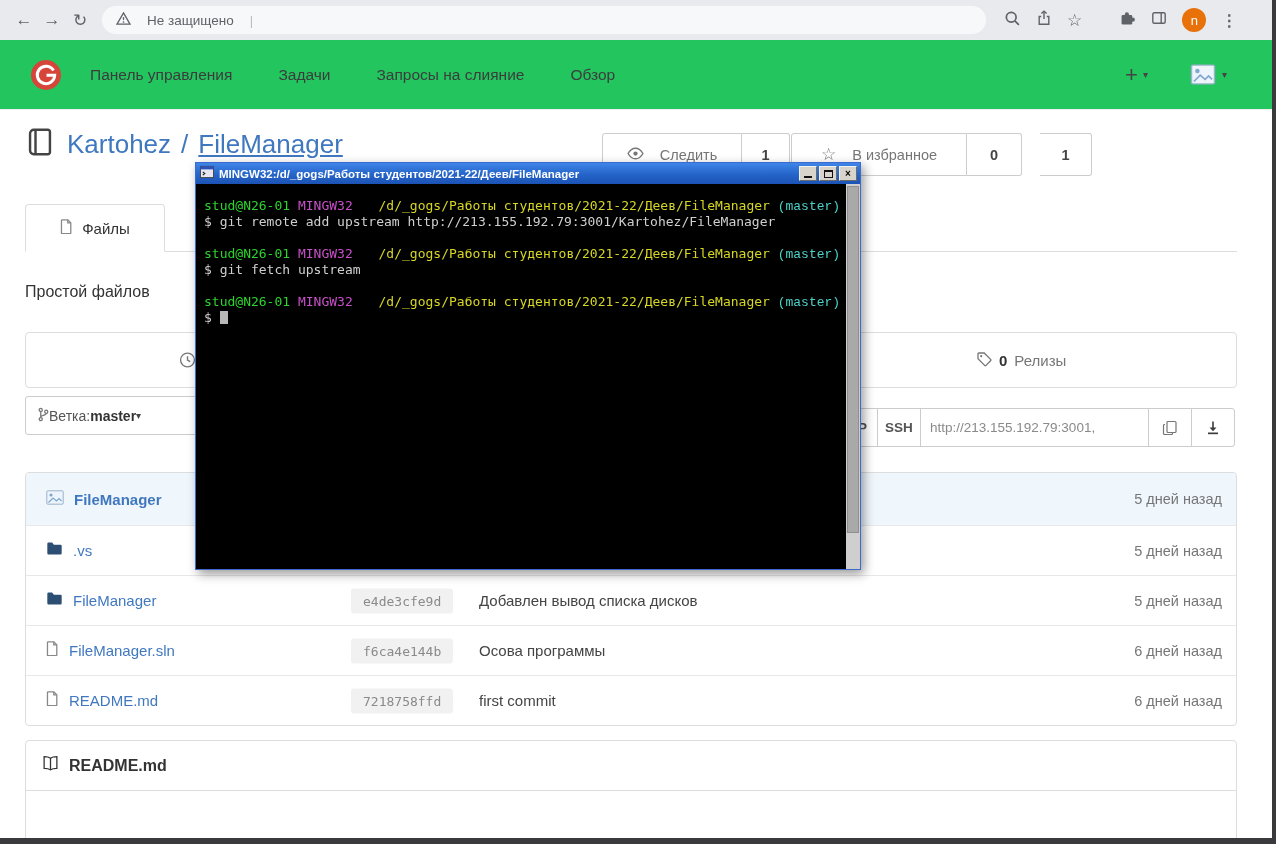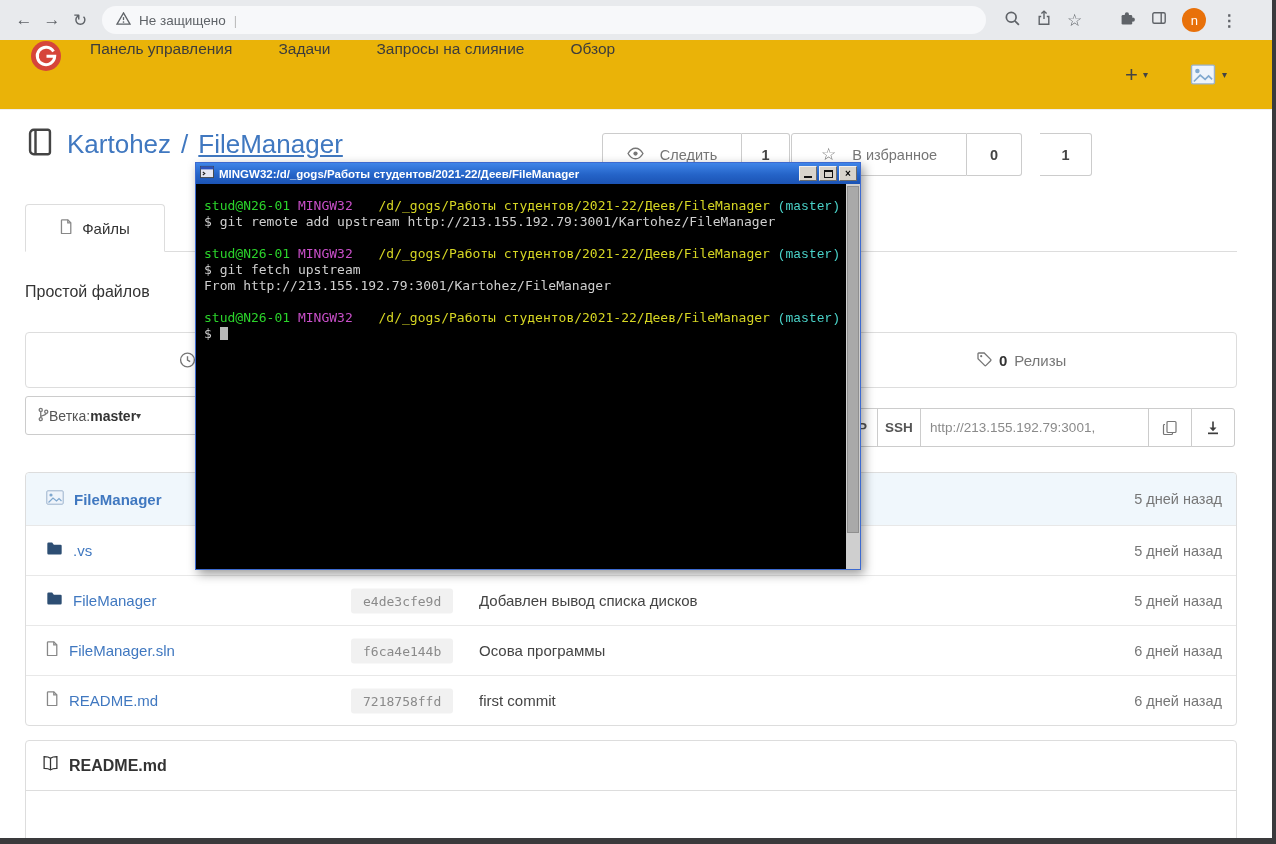--- a/index.html
+++ b/index.html
@@ -5,33 +5,33 @@
   * { margin:0; padding:0; box-sizing:border-box; }
   html,body { width:1276px; height:844px; }
   body { font-family:"Liberation Sans", sans-serif; background:#3a3a3c; }
 
   .screen { position:relative; width:1276px; height:844px; background:#3a3a3c; overflow:hidden; }
   .browser { position:absolute; left:0; top:0; width:1272px; height:838px; background:#fff; }
 
   
   .toolbar { position:absolute; top:0; left:0; right:0; height:40px; background:#e8eaed; display:flex; align-items:center; padding:0 10px; }
   .nav-ic { width:28px; height:28px; display:flex; align-items:center; justify-content:center; font-size:17px; color:#5f6368; border-radius:50%; flex:none; }
-  .omnibox { height:28px; width:884px; background:#f7f8fa; border-radius:14px; display:flex; align-items:center; padding:0 14px; gap:8px; margin:0 8px; flex:none; }
+  .omnibox { height:28px; width:884px; background:#f7f8fa; border-radius:14px; display:flex; align-items:center; padding:0 14px; gap:16px; margin:0 8px; flex:none; }
   .omni-sec { color:#5f6368; font-size:13.5px; }
   .omni-sep { color:#bdbdbd; font-size:13px; }
   .omni-url { color:#202124; font-size:14px; white-space:nowrap; }
   .tool-icons { display:flex; align-items:center; gap:15px; margin-left:10px; }
   .gap-lg { margin-left:22px; }
   .profile-avatar { width:24px; height:24px; border-radius:50%; background:#e8710a; color:#fff; font-size:13px; display:flex; align-items:center; justify-content:center; flex:none; }
   .dots { font-size:16px; font-weight:bold; color:#5f6368; }
 
   
   .page { position:absolute; top:40px; left:0; width:1272px; height:798px; background:#fff; overflow:hidden; }
 
-  .navbar { position:absolute; top:0; left:0; right:0; height:70px; background:#eab308; border-bottom:1px solid #efefef; display:flex; padding:0 45px 0 30px; }
+  .navbar { position:absolute; top:0; left:0; right:0; height:70px; background:#22c55e; border-bottom:1px solid #efefef; display:flex; align-items:center; padding:0 45px 0 30px; }
   .logo { width:32px; height:32px; margin-right:28px; flex:none; }
   .nav-menu { display:flex; gap:46px; font-size:15.5px; color:#3c3c3c; }
   .nav-right { margin-left:auto; display:flex; align-items:center; gap:42px; }
   .plus-btn { display:flex; align-items:center; gap:5px; font-size:22px; color:#444; }
   .user-btn { display:flex; align-items:center; gap:6px; }
   .caret { font-size:10px; color:#444; }
 
   .repo-head { position:absolute; top:87px; left:25px; display:flex; align-items:center; gap:12px; }
   .repo-title { font-size:26px; font-weight:400; color:var(--link,#4078c0); display:flex; align-items:center; gap:10px; white-space:nowrap; }
   .repo-title .rname { text-decoration:underline; }
@@ -339,21 +339,20 @@
           </span>
         <span class="wbtn">×</span>
       </span>
     </div>
     <div class="term-body">
       <div class="tline"><span class="tg">stud@N26-01</span> <span class="tm">MINGW32</span> <span class="ty">/d/_gogs/Работы студентов/2021-22/Деев/FileManager</span> <span class="tc">(master)</span></div>
       <div class="tline">$ git remote add upstream http://213.155.192.79:3001/Kartohez/FileManager</div>
       <div class="tline"></div>
       <div class="tline"><span class="tg">stud@N26-01</span> <span class="tm">MINGW32</span> <span class="ty">/d/_gogs/Работы студентов/2021-22/Деев/FileManager</span> <span class="tc">(master)</span></div>
       <div class="tline">$ git fetch upstream</div>
-      <div class="tline">From http://213.155.192.79:3001/Kartohez/FileManager</div>
       <div class="tline"></div>
       <div class="tline"><span class="tg">stud@N26-01</span> <span class="tm">MINGW32</span> <span class="ty">/d/_gogs/Работы студентов/2021-22/Деев/FileManager</span> <span class="tc">(master)</span></div>
       <div class="tline"><span>$</span> <span class="cursor"></span></div>
     </div>
     <div class="term-scroll">
         <div class="term-thumb"></div>
       </div>
   </div>
 </div>
 

